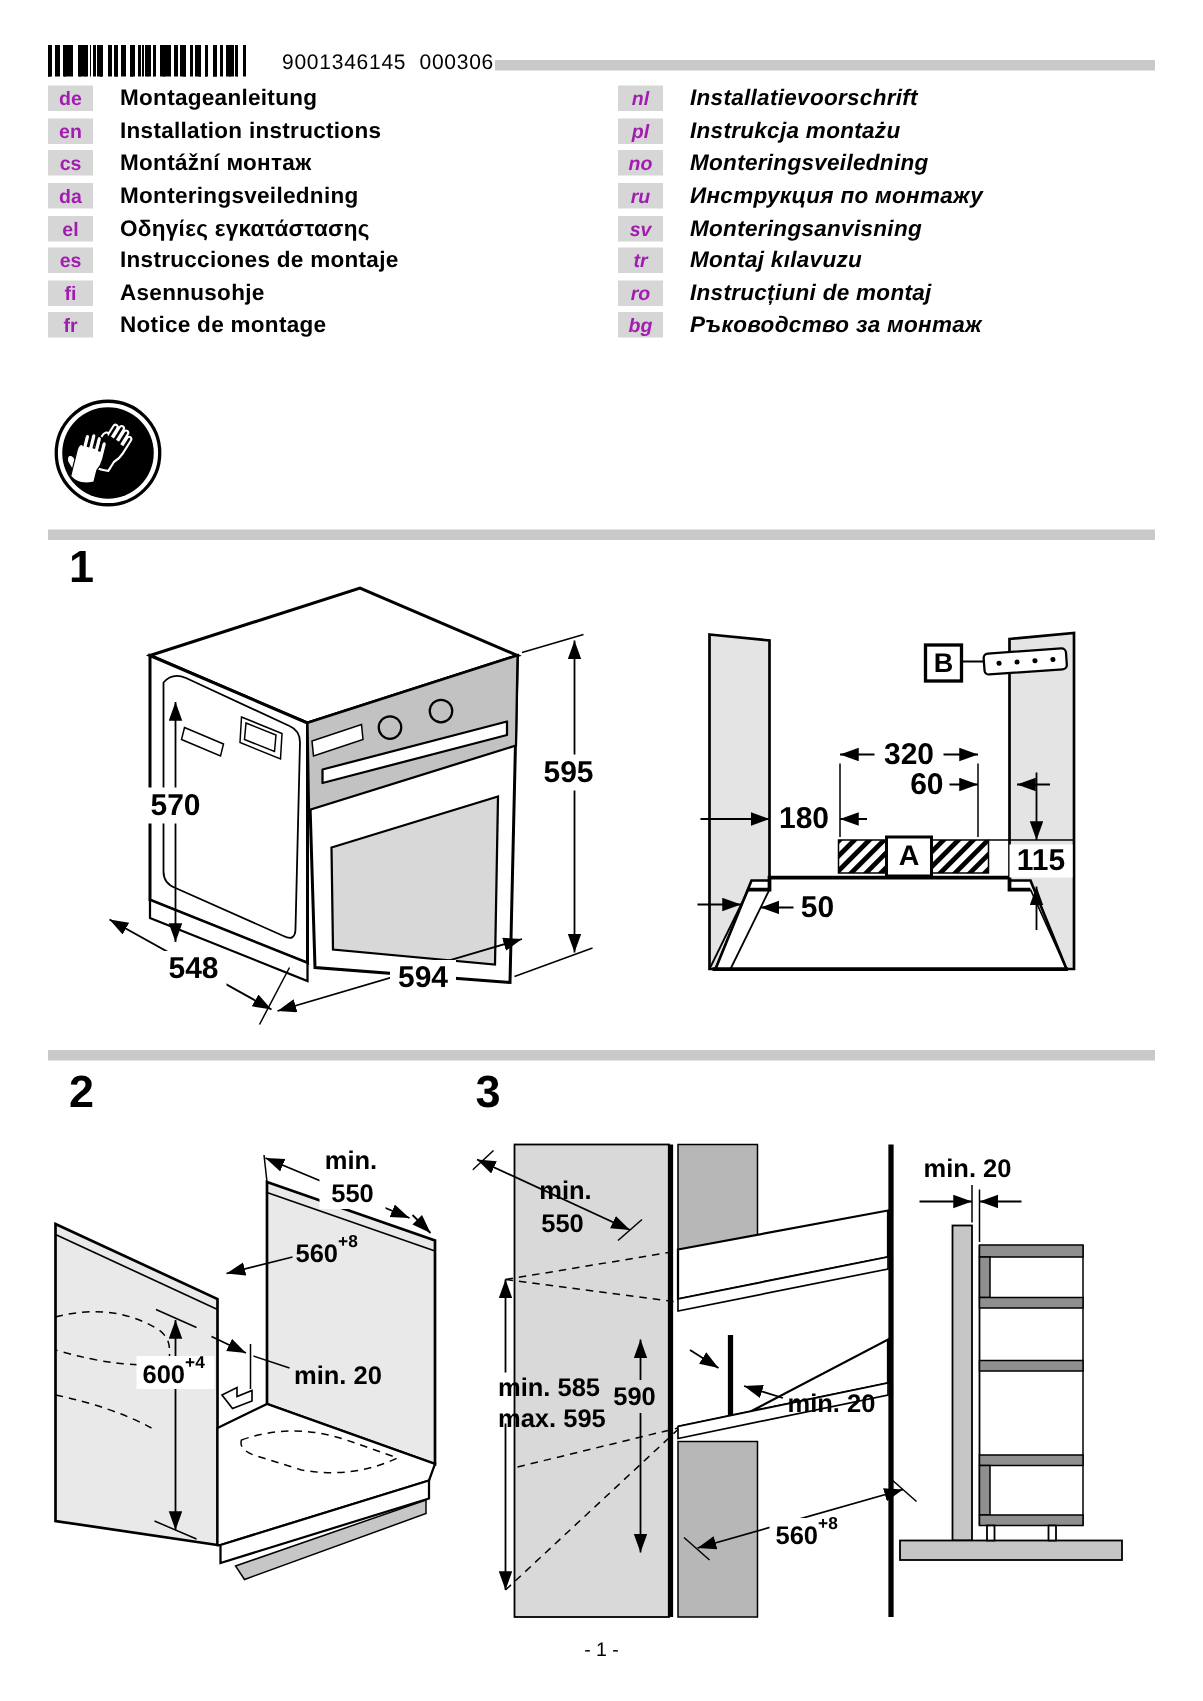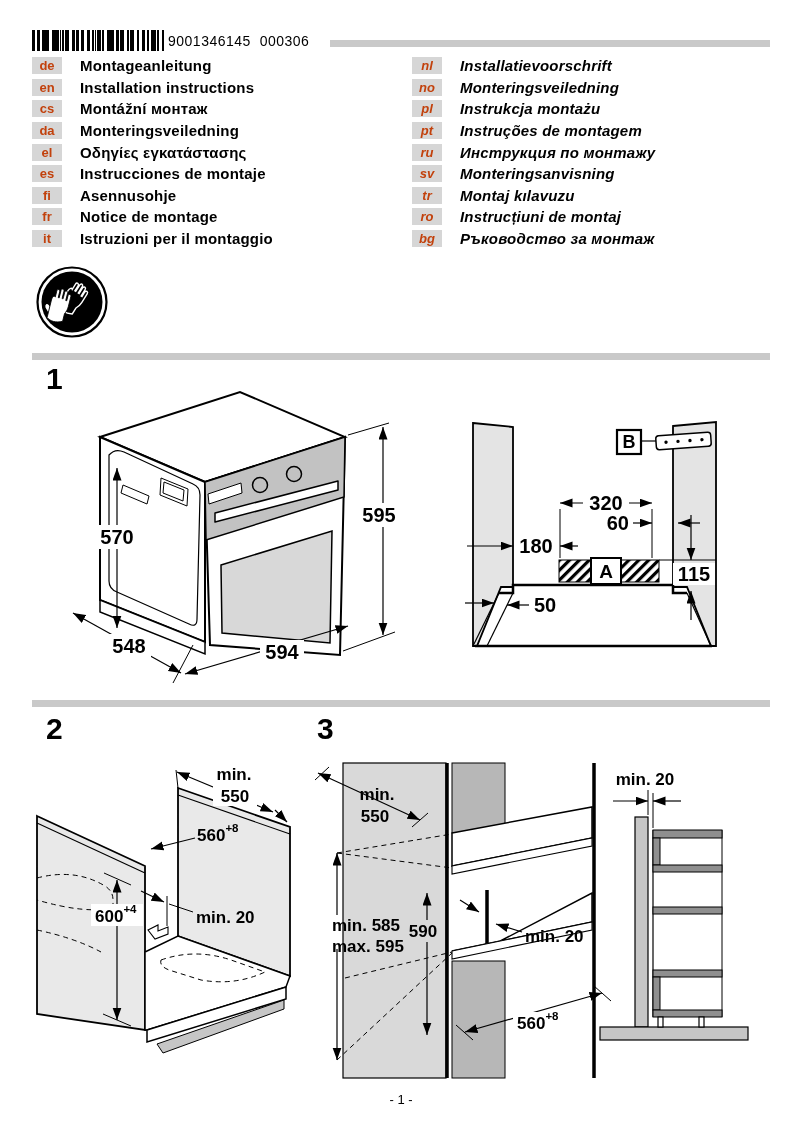--- a/index.html
+++ b/index.html
@@ -6,28 +6,28 @@
   .page{position:relative;width:802px;height:1134px;background:#fff;overflow:hidden;
         font-family:"Liberation Sans",sans-serif;color:#000;}
   .abs{position:absolute;}
   
   .barcode-wrap{left:32px;top:30px;display:flex;align-items:center;gap:4px;}
   .barcode-bars{width:132px;height:21px;background-color:#fff;
     background-image:
       repeating-linear-gradient(90deg,#000 0 2px,rgba(0,0,0,0) 2px 5px),
       repeating-linear-gradient(90deg,#000 0 1px,rgba(0,0,0,0) 1px 7px),
       repeating-linear-gradient(90deg,#000 0 3px,rgba(0,0,0,0) 3px 11px);}
-  .barcode-text{font-size:14px;white-space:pre;letter-spacing:.5px;}
+  .barcode-text{font-size:14px;white-space:pre;letter-spacing:.5px;margin-left:20px;}
   .top-bar{left:330px;top:40px;width:440px;height:7px;background:#c9c9c9;}
   
   .lang-col{display:flex;flex-direction:column;}
   .lang-col.left{left:32px;top:55px;}
   .lang-col.right{left:412px;top:55px;font-style:italic;}
   .lang-row{display:flex;align-items:center;height:21.6px;}
-  .lang-code{width:30px;height:17px;background:#d6d6d6;color:#c2410c;font-weight:bold;
+  .lang-code{width:30px;height:17px;background:#d6d6d6;color:#a21caf;font-weight:bold;
              font-size:13px;display:flex;align-items:center;justify-content:center;}
   .lang-title{font-weight:bold;font-size:15px;padding-left:18px;letter-spacing:.2px;}
   
   .sep{background:#c9c9c9;height:7px;width:738px;left:32px;}
   .fig-number{font-size:30px;font-weight:bold;line-height:1;}
   .page-number{left:0;top:1092px;width:802px;text-align:center;font-size:13px;}
   svg{display:block;}
   svg text{font-family:"Liberation Sans",sans-serif;font-weight:bold;fill:#000;}
   .dim{font-size:20px;}
   .dim-s{font-size:17px;}
@@ -84,41 +84,33 @@
         <span class="lang-title">Instrucciones de montaje</span>
       </div>
     <div class="lang-row">
         <span class="lang-code">fi</span>
         <span class="lang-title">Asennusohje</span>
       </div>
     <div class="lang-row">
         <span class="lang-code">fr</span>
         <span class="lang-title">Notice de montage</span>
       </div>
-    <div class="lang-row">
-        <span class="lang-code">it</span>
-        <span class="lang-title">Istruzioni per il montaggio</span>
-      </div>
   </div>
   <div class="abs lang-col right">
     <div class="lang-row">
         <span class="lang-code">nl</span>
         <span class="lang-title">Installatievoorschrift</span>
       </div>
     <div class="lang-row">
+        <span class="lang-code">pl</span>
+        <span class="lang-title">Instrukcja montażu</span>
+      </div>
+    <div class="lang-row">
         <span class="lang-code">no</span>
         <span class="lang-title">Monteringsveiledning</span>
-      </div>
-    <div class="lang-row">
-        <span class="lang-code">pl</span>
-        <span class="lang-title">Instrukcja montażu</span>
-      </div>
-    <div class="lang-row">
-        <span class="lang-code">pt</span>
-        <span class="lang-title">Instruções de montagem</span>
       </div>
     <div class="lang-row">
         <span class="lang-code">ru</span>
         <span class="lang-title">Инструкция по монтажу</span>
       </div>
     <div class="lang-row">
         <span class="lang-code">sv</span>
         <span class="lang-title">Monteringsanvisning</span>
       </div>
     <div class="lang-row">

